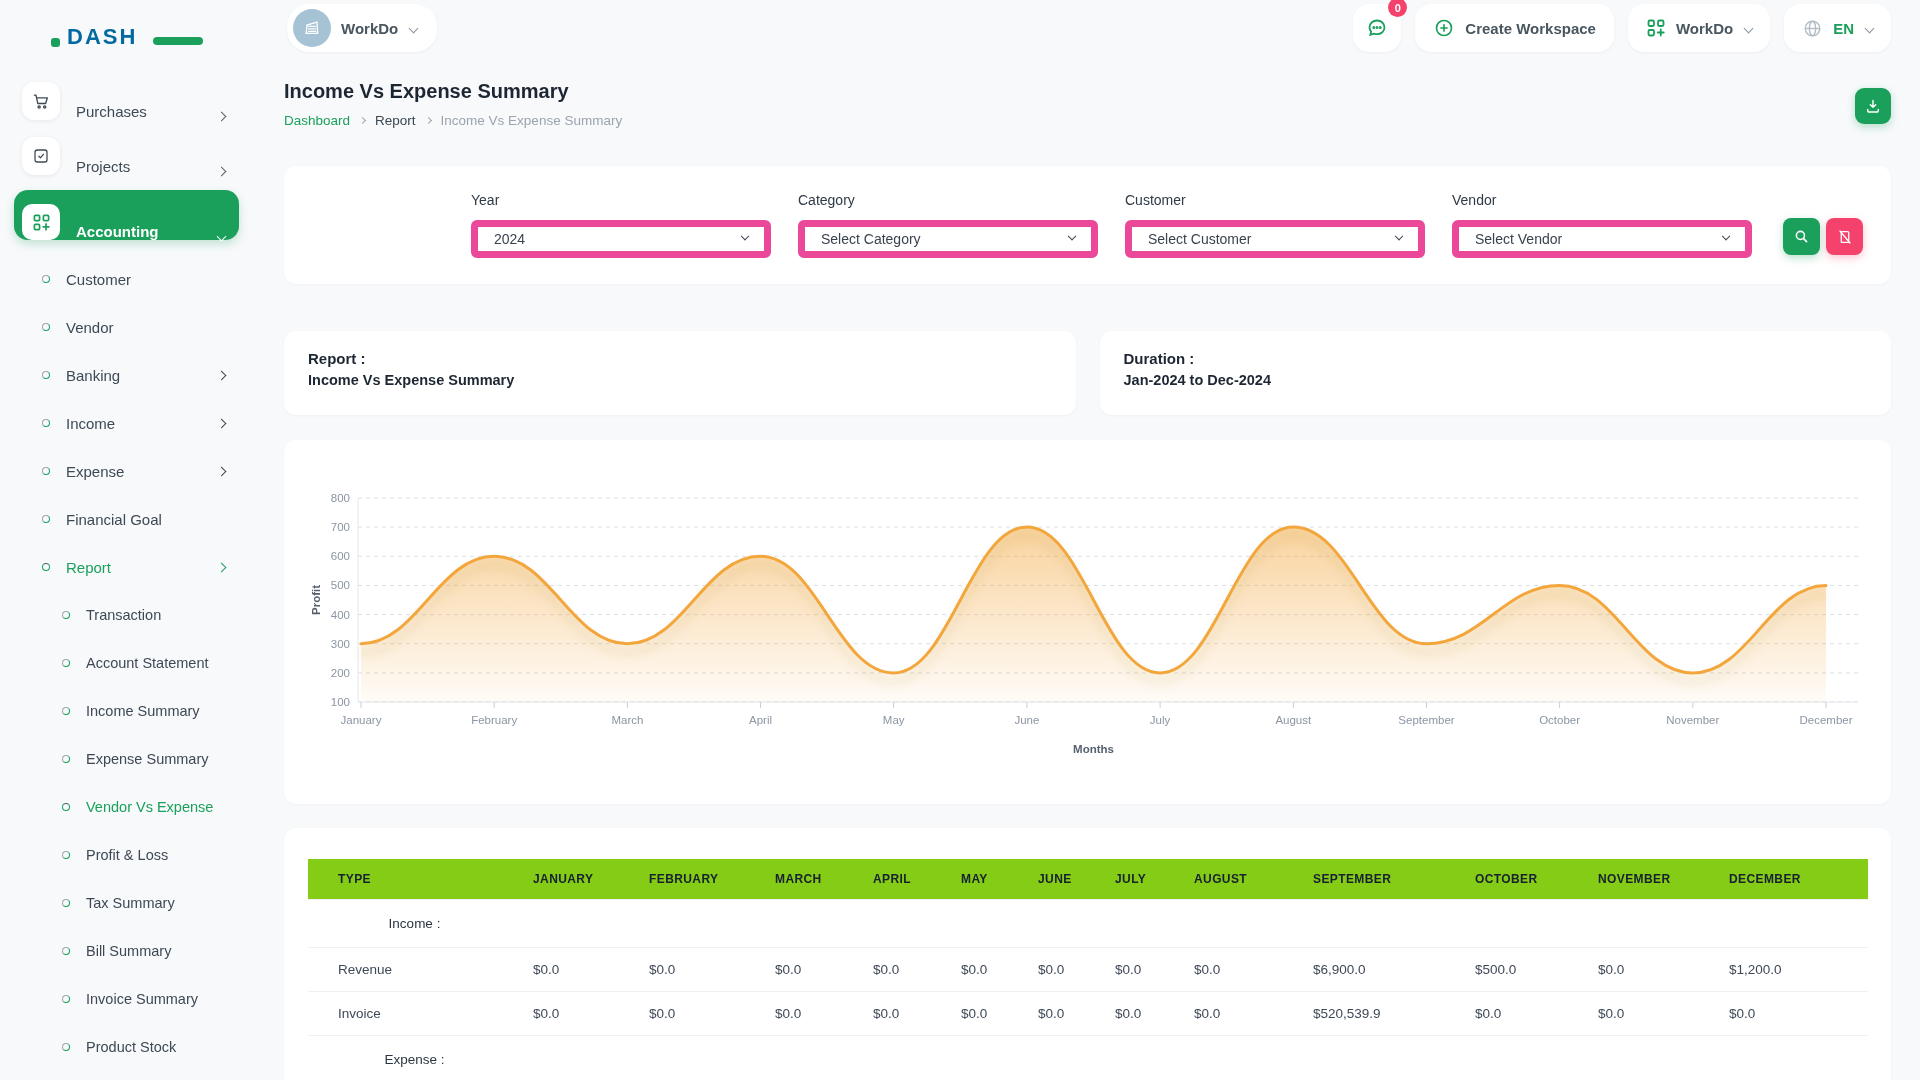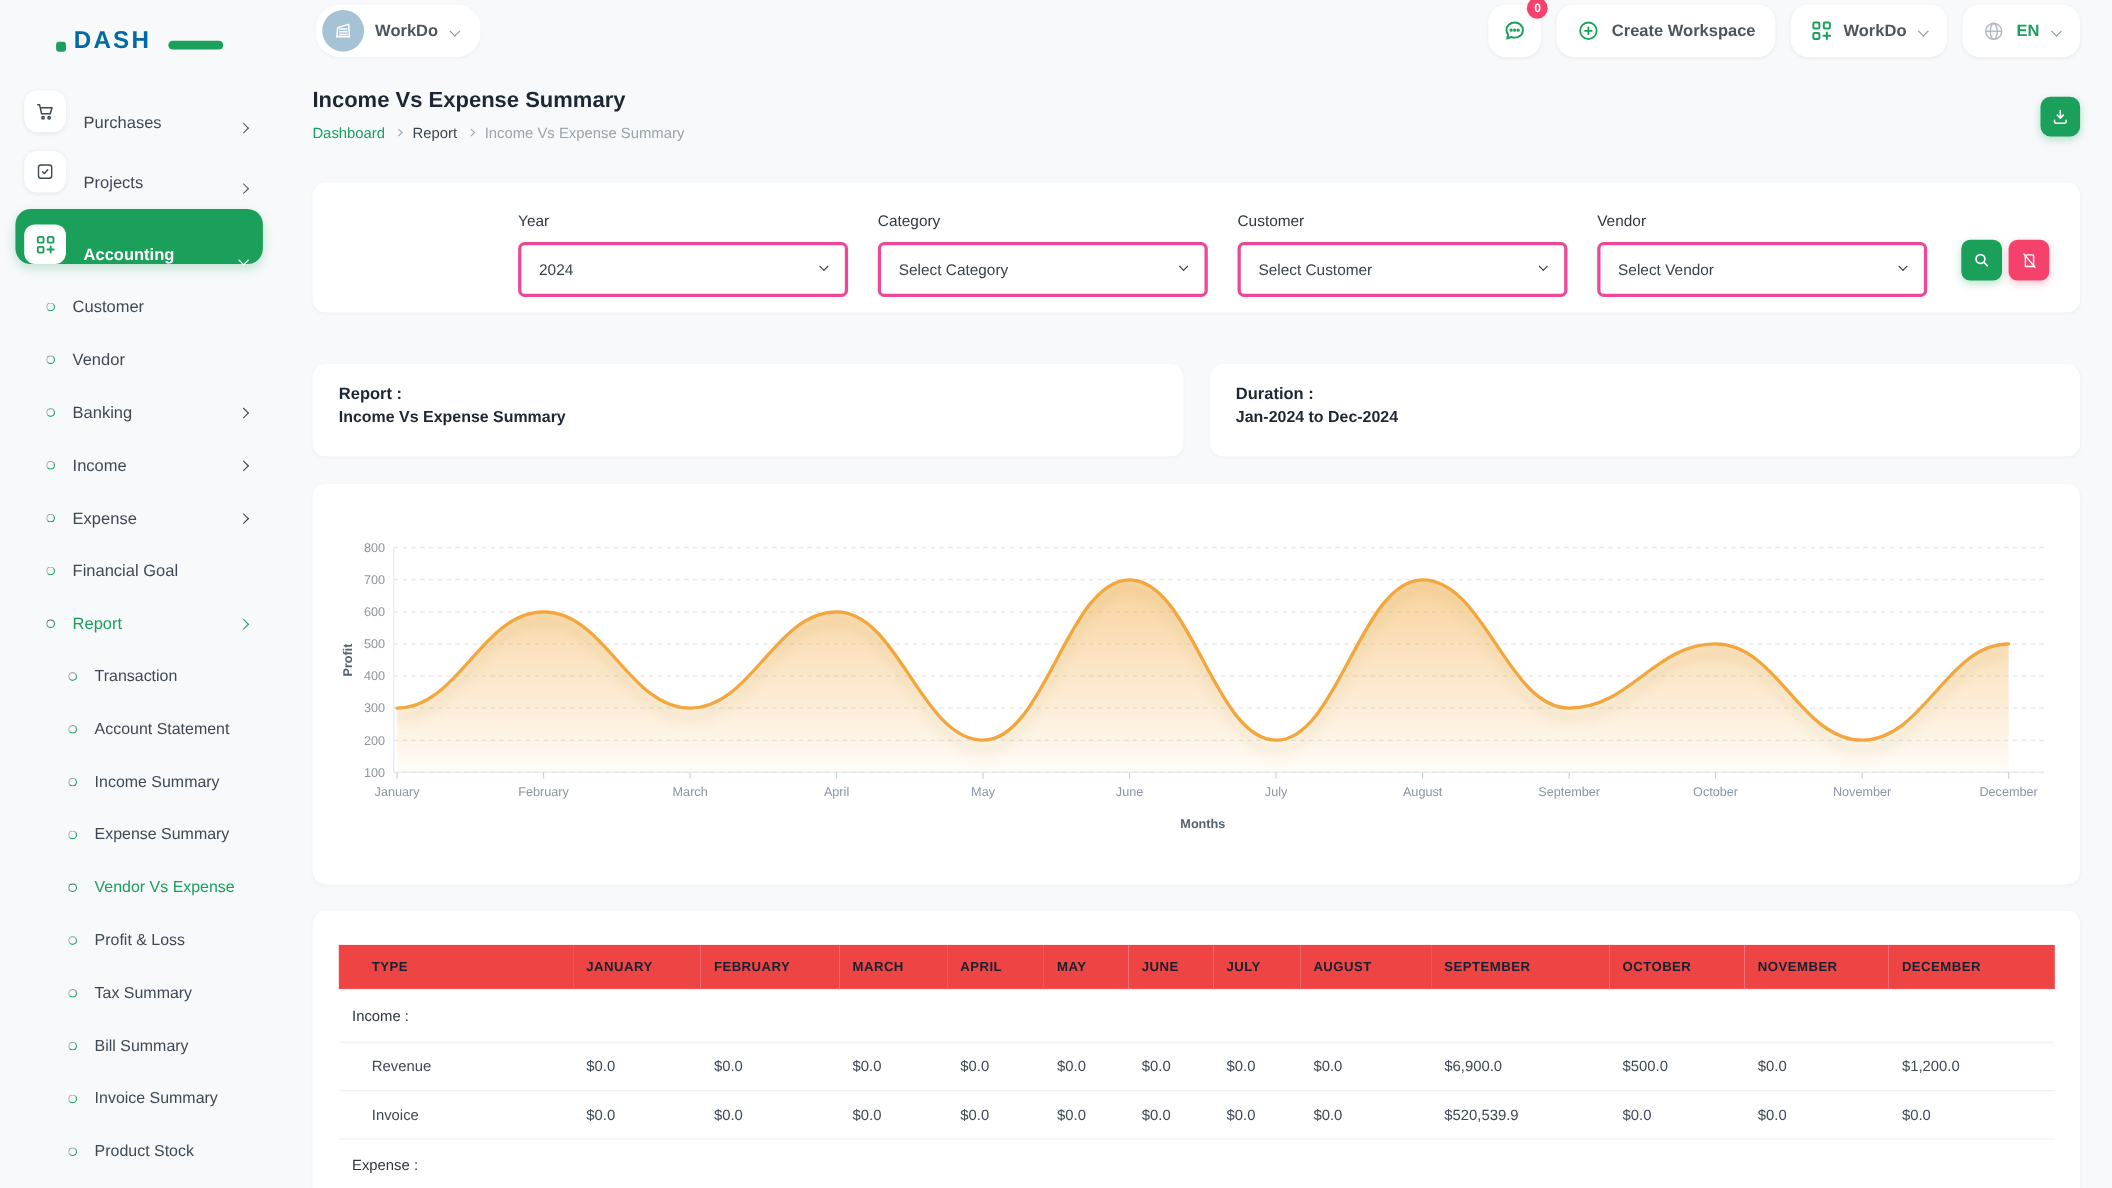--- a/index.html
+++ b/index.html
@@ -55,41 +55,41 @@
   .breadcrumb{ margin-top:10px; display:flex; align-items:center; gap:10px; font-size:13.5px; }
   .breadcrumb .bc-sep{ width:5px; height:5px; border-width:1.5px; color:#9aa5af; }
   .bc-link{ color:var(--green); cursor:pointer; }
   .bc-mid{ color:#3a4650; cursor:pointer; }
   .bc-cur{ color:#9aa4ae; }
   .dl-btn{ margin-left:auto; width:36px; height:36px; border:none; border-radius:9px; background:var(--green); display:flex; align-items:center; justify-content:center; cursor:pointer; box-shadow:0 3px 8px rgba(26,160,91,.3); margin-top:8px; }
 
   .card{ background:#fff; border-radius:12px; box-shadow:0 1px 3px rgba(20,30,50,.04); }
   .filter-card{ margin-top:38px; height:118px; padding:26px 32px 0 187px; display:flex; gap:27px; }
   .f-label{ font-size:14px; color:#2e3a46; margin-bottom:12px; }
-  .select{ width:300px; height:50px; border:3px solid #ec4899; border-radius:6px; background:#fff; display:flex; align-items:center; padding:0 16px; font-size:14px; color:#39434e; cursor:pointer; }
+  .select{ width:300px; height:38px; border:7px solid #ec4899; border-radius:6px; background:#fff; display:flex; align-items:center; padding:0 16px; font-size:14px; color:#39434e; cursor:pointer; }
   .select .chev{ margin-left:auto; width:6px; height:6px; color:#39434e; transform:rotate(45deg) translate(-2px,-2px); }
   .filter-actions{ display:flex; gap:6px; align-items:flex-end; margin-left:4px; padding-bottom:1px; align-self:flex-start; margin-top:26px; }
   .sq-btn{ width:37px; height:37px; border:none; border-radius:8px; display:flex; align-items:center; justify-content:center; cursor:pointer; }
   .sq-btn.search{ background:var(--green); box-shadow:0 3px 8px rgba(26,160,91,.3); }
   .sq-btn.reset{ background:var(--pink); box-shadow:0 3px 8px rgba(245,66,108,.3); }
 
   .cards-row{ margin-top:47px; display:flex; gap:24px; }
   .info-card{ flex:1; height:84px; padding:19px 24px; }
   .info-title{ font-size:15px; font-weight:700; color:var(--ink); }
   .info-value{ font-size:14.5px; font-weight:700; color:var(--ink); margin-top:5px; }
 
   .chart-card{ margin-top:25px; height:364px; }
   #chart-host, #chart-host svg{ display:block; }
 
   .table-card{ margin-top:24px; padding:31px 24px 24px; }
   table.report{ width:100%; border-collapse:collapse; table-layout:fixed; }
-  .report th{ background:#ef4444; text-align:left; font-size:12px; font-weight:700; letter-spacing:.4px; color:#18212f; padding:13px 12px; text-transform:uppercase; }
+  .report th{ background:#84cc16; text-align:left; font-size:12px; font-weight:700; letter-spacing:.4px; color:#18212f; padding:13px 12px; text-transform:uppercase; }
   .report th:first-child, .report td:first-child{ padding-left:30px; }
   .report td{ font-size:13.5px; color:#3e4957; padding:14px 12px; border-bottom:1px solid #edf0f4; }
-  .report tr.section td{ font-weight:500; color:#2b3643; padding:16px 12px; }
+  .report tr.section td{ font-weight:500; color:#2b3643; padding:16px 12px;text-align:center; }
   .report tbody tr:first-child td{ border-top:1px solid #edf0f4; }
 </style>
 </head>
 <body>
 
 <div class="screen">
 
   <aside class="sidebar">
     <div class="logo">
       <span class="logo-dot"></span>

